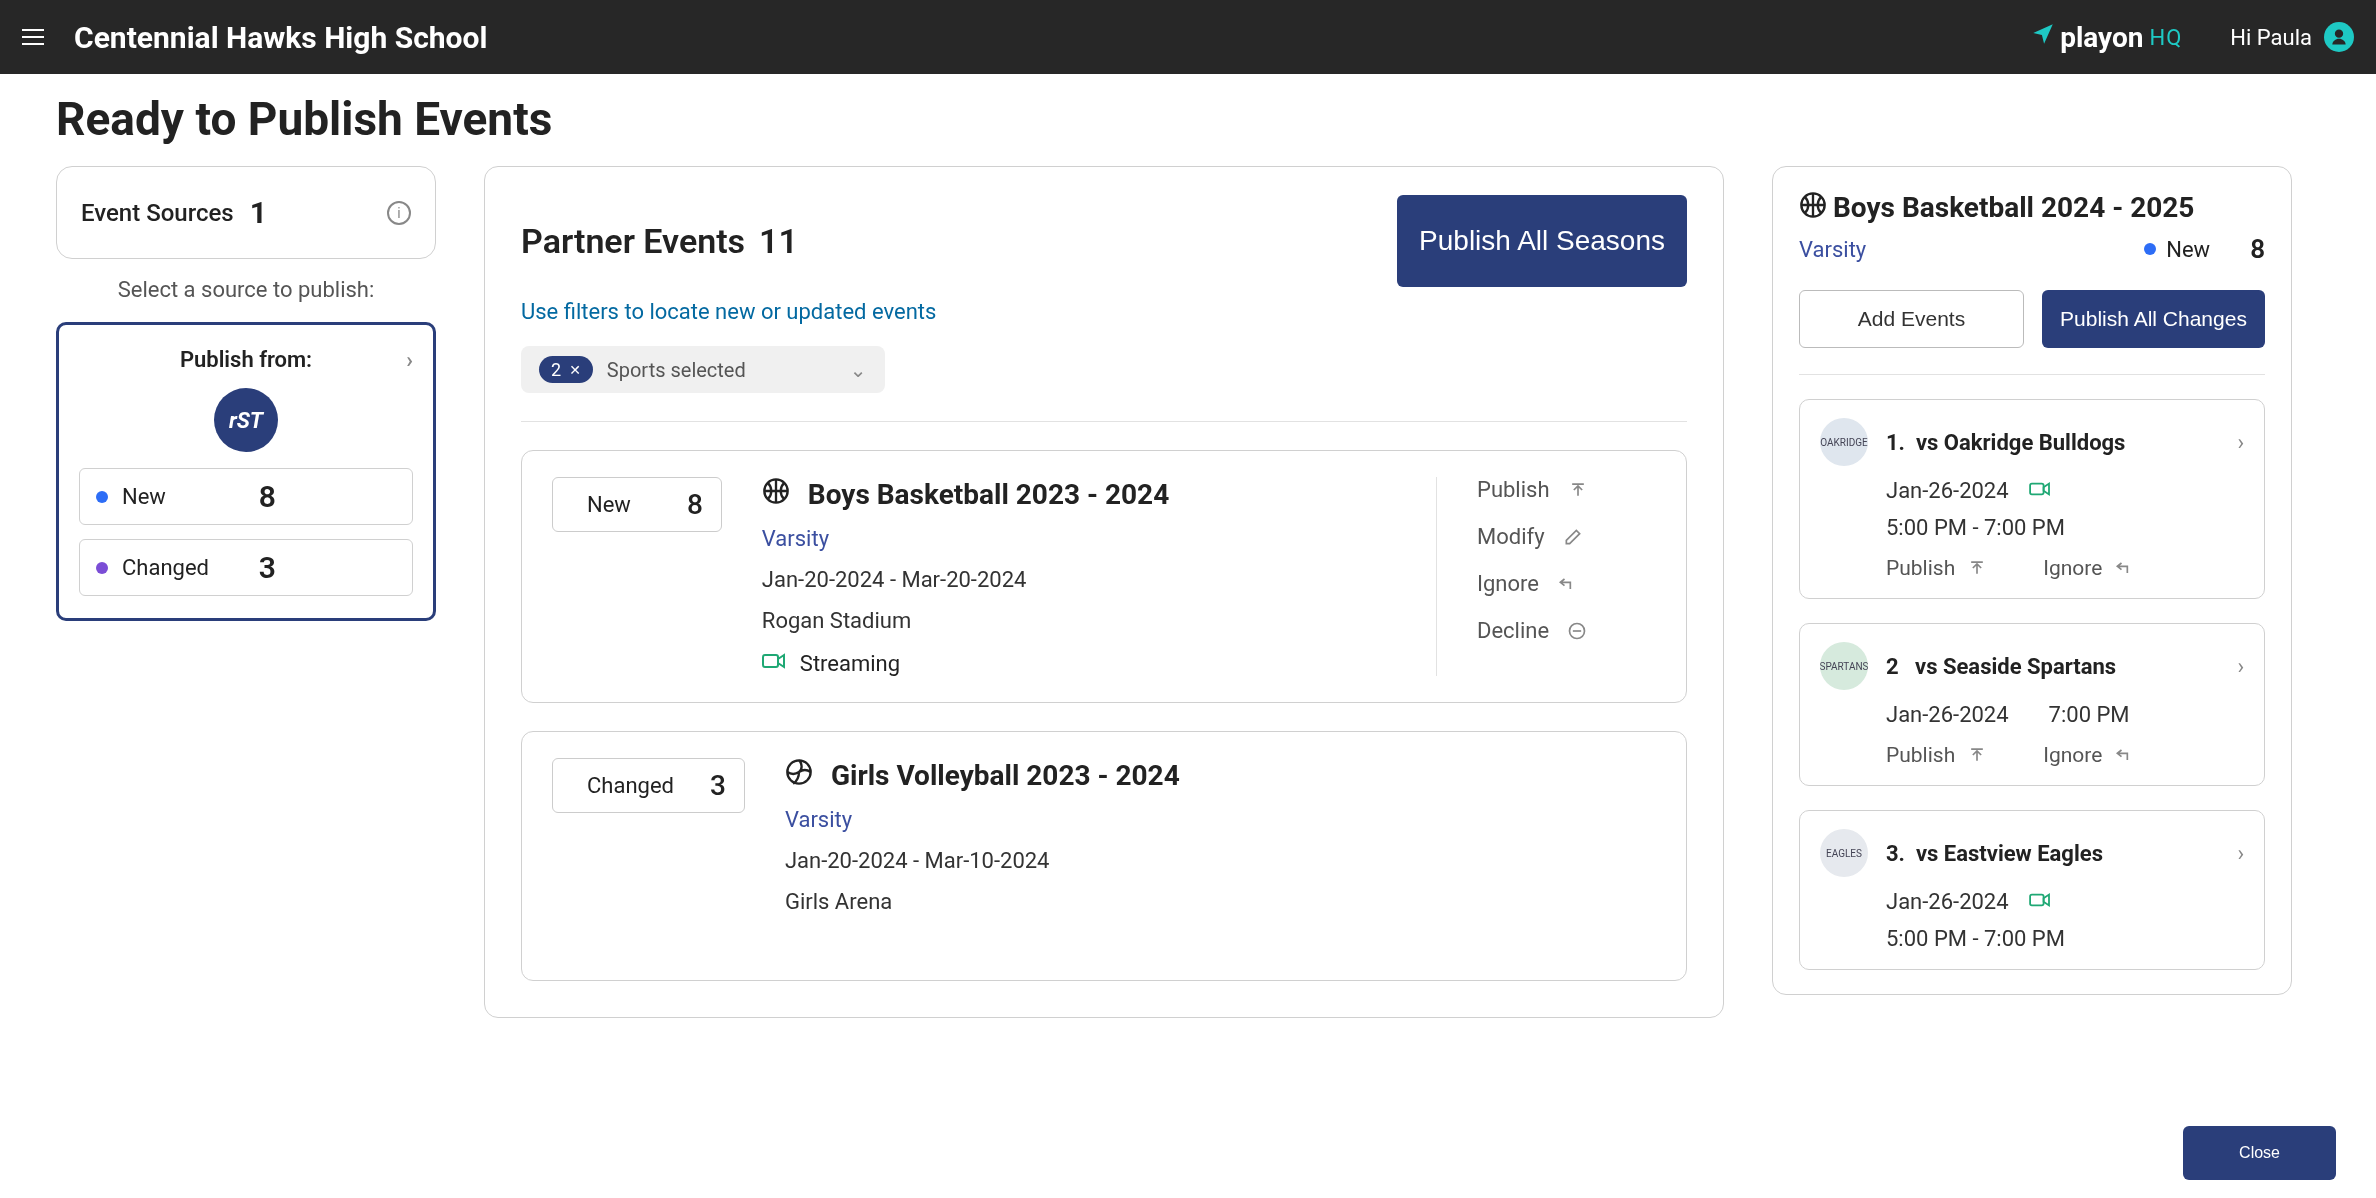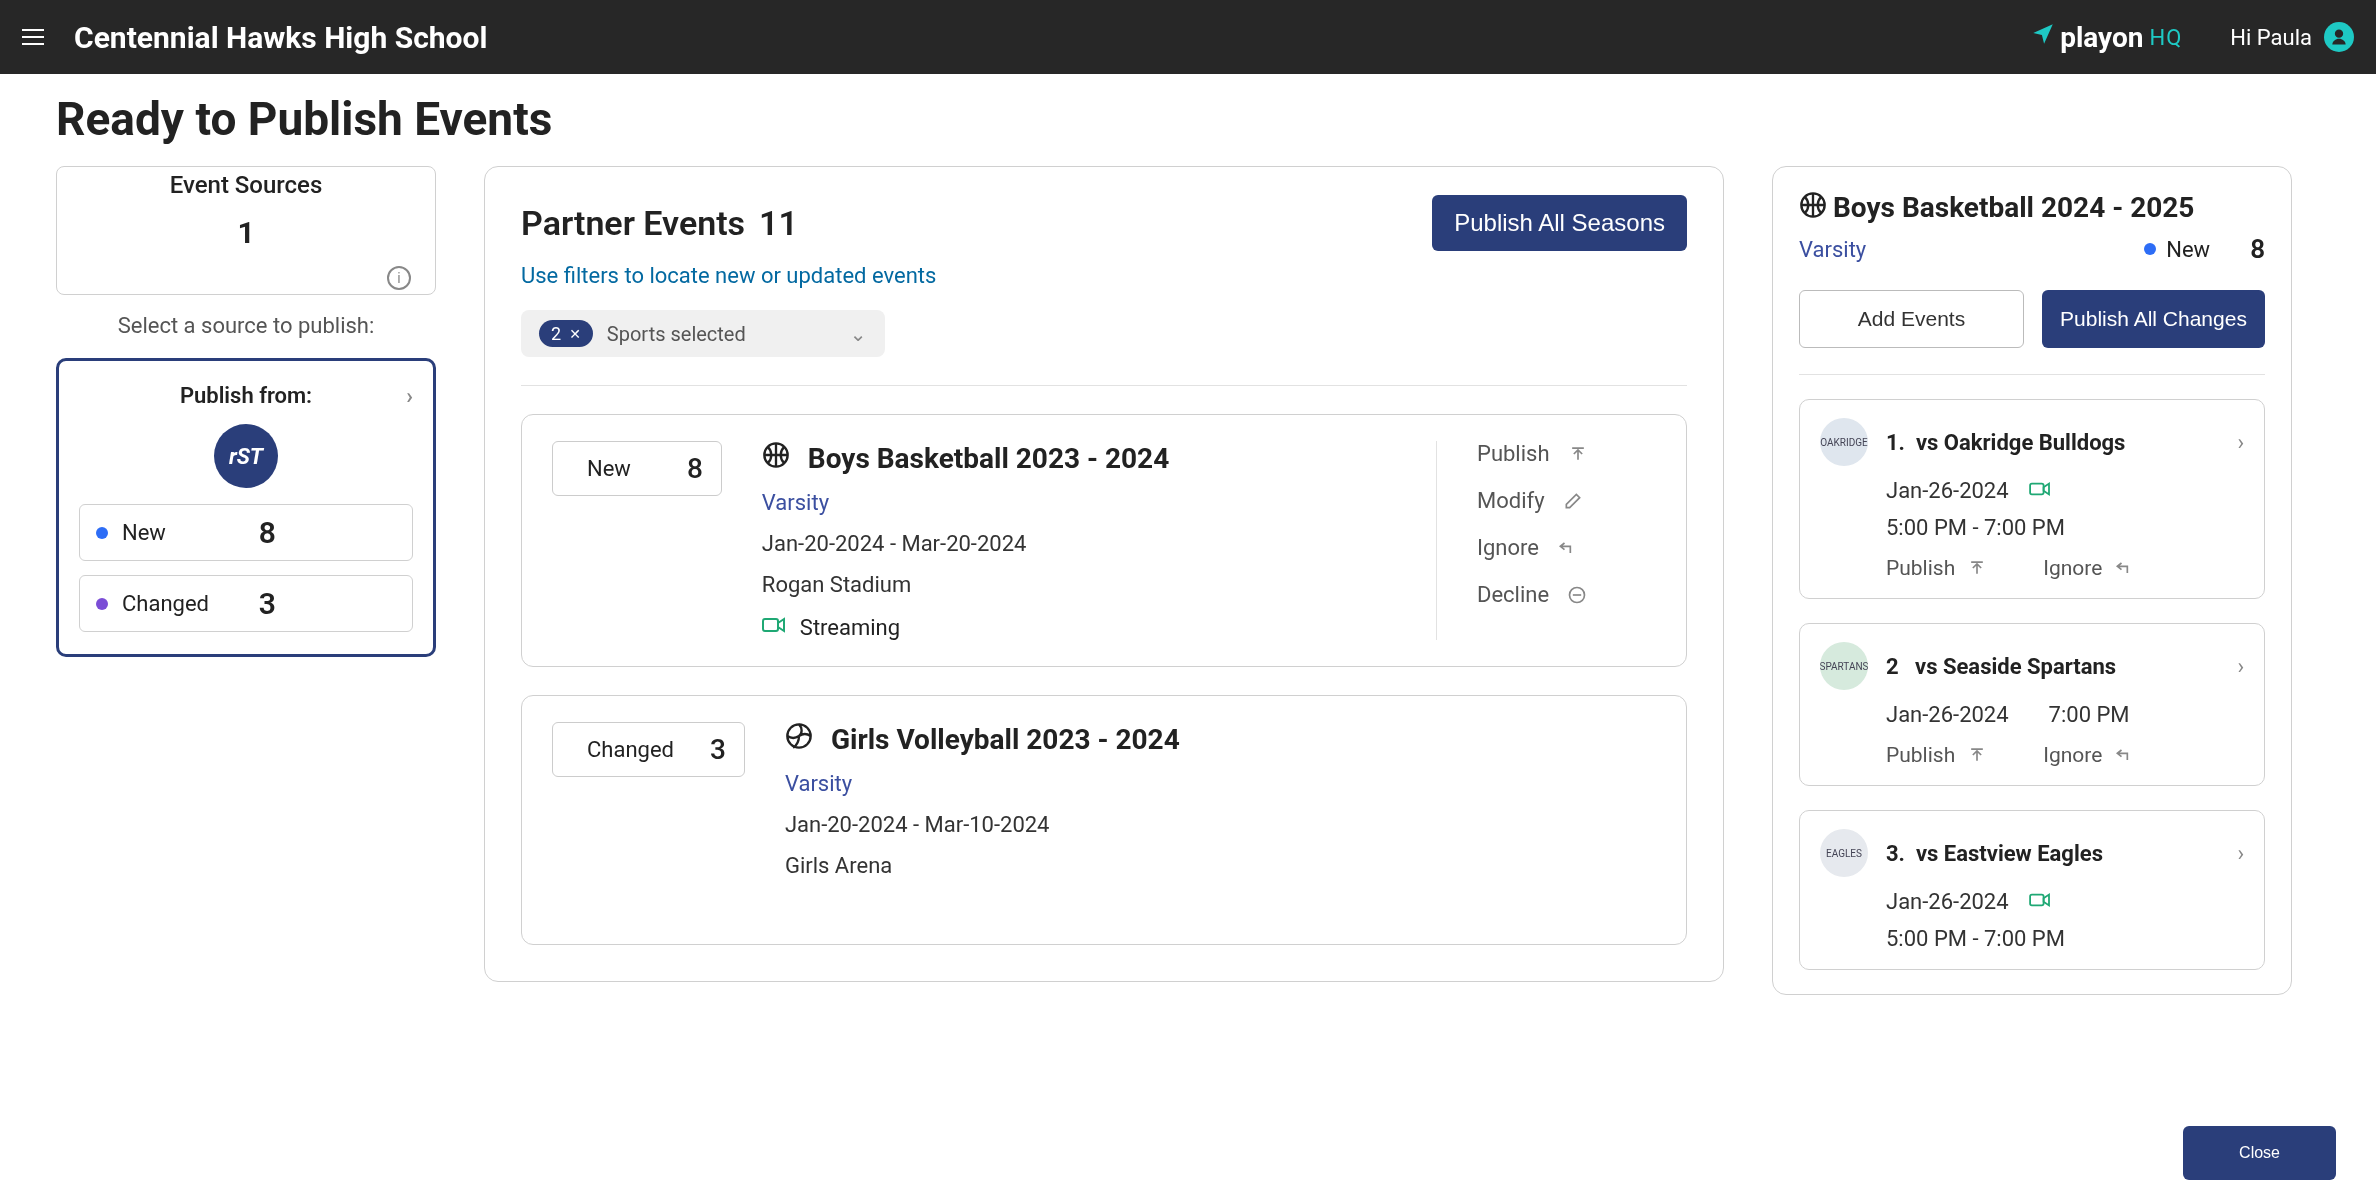--- a/index.html
+++ b/index.html
@@ -18,41 +18,41 @@
 .avatar-icon { width: 30px; height: 30px; border-radius: 50%; background: #1ec9c4; display: flex; align-items: center; justify-content: center; color: #272727; }
 
 
 .page { padding: 18px 56px 24px 56px; }
 .page-title { font-size: 46px; font-weight: 700; margin-bottom: 20px; }
 
 .layout { display: flex; gap: 48px; align-items: flex-start; }
 
 
 .leftcol { width: 380px; flex: none; }
-.sources-card { border: 1px solid #d0d0d0; border-radius: 8px; padding: 4px 24px; display: flex; align-items: center; gap: 16px; flex-direction: column; }
+.sources-card { border: 1px solid #d0d0d0; border-radius: 16px; padding: 28px 24px; display: flex; align-items: center; gap: 16px; }
 .sources-card .label { font-size: 24px; font-weight: 500; }
 .sources-card .count { font-size: 30px; font-weight: 700; }
 .info-circle { margin-left: auto; width: 24px; height: 24px; border: 2px solid #888; border-radius: 50%; display: flex; align-items: center; justify-content: center; font-size: 14px; color: #888; }
 .left-instr { text-align: center; margin-top: 18px; font-size: 22px; color: #555; }
 .source-box { border: 3px solid #2a3e7a; border-radius: 10px; margin-top: 20px; padding: 22px 20px; }
 .source-box-header { display: flex; align-items: center; justify-content: center; position: relative; font-size: 22px; font-weight: 600; }
 .source-box-header .chev { position: absolute; right: 0; color: #888; }
 .source-logo { width: 64px; height: 64px; border-radius: 50%; background: #2a3e7a; color: #fff; margin: 16px auto; display: flex; align-items: center; justify-content: center; font-weight: 700; font-size: 22px; font-style: italic; }
 .stat-row { border: 1px solid #d0d0d0; border-radius: 6px; padding: 10px 16px; display: flex; align-items: center; gap: 14px; font-size: 22px; margin-top: 14px; }
 .stat-row .dot { width: 12px; height: 12px; border-radius: 50%; }
 .dot.blue { background: #2d6df6; }
 .dot.purple { background: #7b4dd6; }
 .stat-row .num { margin-left: auto; margin-right: 40%; font-size: 30px; font-weight: 600; }
 
 
 .centercol { flex: 1; border: 1px solid #d0d0d0; border-radius: 14px; padding: 28px 36px 36px 36px; max-width: 1240px; }
 .center-head { display: flex; align-items: center; }
 .center-head h2 { font-size: 34px; font-weight: 600; }
 .center-head .cnt { font-size: 34px; font-weight: 600; margin-left: 14px; }
-.btn { border: none; border-radius: 6px; font-size: 24px; padding: 14px 22px; cursor: pointer; }
+.btn { border: none; border-radius: 6px; font-size: 28px; padding: 30px 22px; cursor: pointer; }
 .btn-primary { background: #2a3e7a; color: #fff; }
 .btn-outline { background: #fff; color: #333; border: 1px solid #bbb; }
 .center-head .btn { margin-left: auto; }
 .center-sub { color: #0369a1; font-size: 22px; margin-top: 12px; }
 .filter-chip { display: inline-flex; align-items: center; gap: 14px; background: #f0f0f0; border-radius: 8px; padding: 10px 18px; margin-top: 22px; font-size: 20px; color: #555; cursor: pointer; }
 .badge { background: #2a3e7a; color: #fff; border-radius: 999px; padding: 3px 12px; font-size: 18px; display: inline-flex; align-items: center; gap: 8px; }
 .badge .x { font-size: 14px; }
 .filter-chip .chev { margin-left: 90px; color: #888; }
 .divider { height: 1px; background: #e2e2e2; margin-top: 28px; }
 

